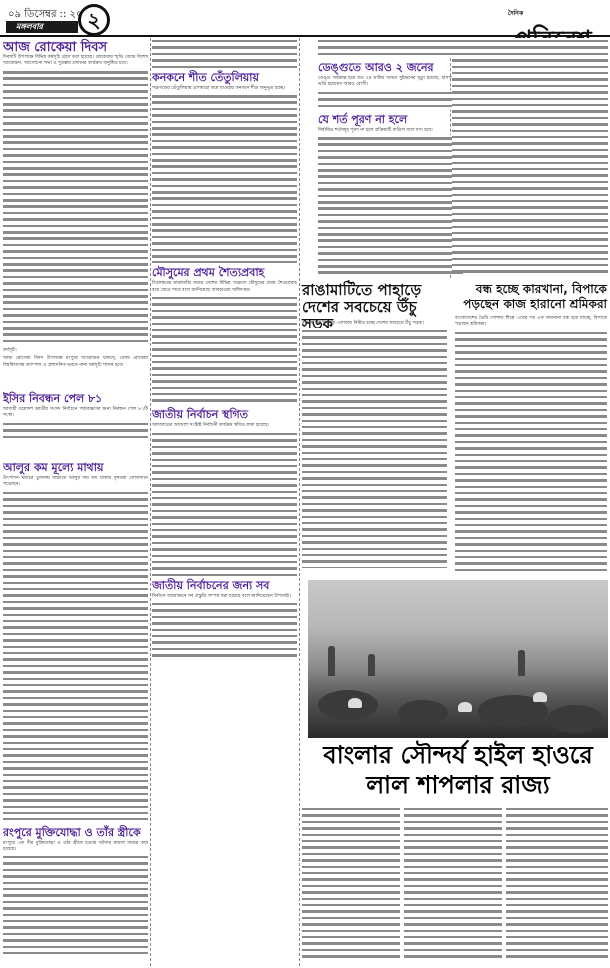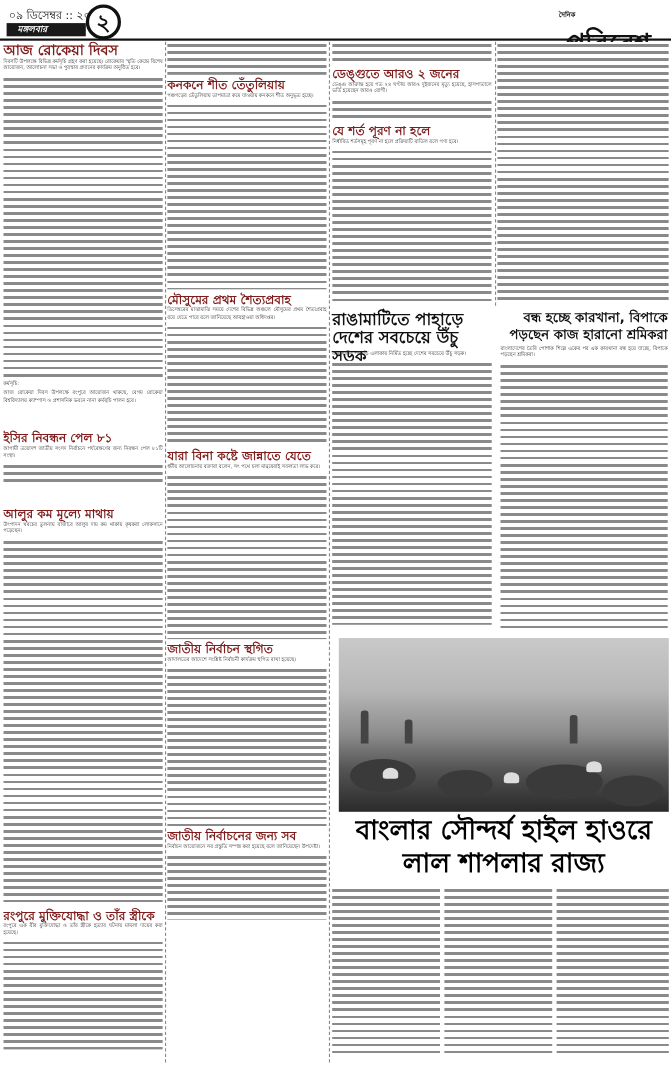--- a/index.html
+++ b/index.html
@@ -8,24 +8,24 @@
 .header{position:absolute;left:0;top:0;width:610px;height:52px}
 .date{position:absolute;left:8px;top:6px;font-size:10px;color:#111}
 .dayband{position:absolute;left:6px;top:21px;width:72px;height:12px;background:#1a1a1a;color:#fff;font-size:8px;font-style:italic;font-weight:bold;padding-left:10px;line-height:12px}
 .pagenum{position:absolute;left:78px;top:4px;width:32px;height:32px;border:3px solid #111;border-radius:50%;font-size:20px;font-weight:bold;text-align:center;line-height:26px;background:#fff}
 .logo-small{position:absolute;left:508px;top:8px;font-size:6px;font-weight:bold}
 .logo{position:absolute;left:515px;top:20px;font-size:26px;font-weight:bold;letter-spacing:-1px;font-family:"DejaVu Serif",serif}
 .rule{position:absolute;left:0;top:35px;width:610px;border-top:2px solid #111}
 .col{position:absolute;top:38px;overflow:hidden}
 .c1{left:3px;width:145px;height:928px}
 .c2{left:152px;width:145px;height:928px}
-.c3{left:302px;width:145px;height:240px}
+.c3{left:318px;width:145px;height:240px}
 .c4{left:452px;width:156px;height:240px}
 .vline{position:absolute;top:38px;width:0;border-left:1px dashed #888;height:928px}
-h2.hl{font-size:11px;font-weight:bold;line-height:13px;margin:2px 0 1px 0;color:#7f1d1d}
+h2.hl{font-size:11px;font-weight:bold;line-height:13px;margin:2px 0 1px 0;color:#4c1d95}
 h2.big{font-size:13px}
 p.body{font-size:4.6px;line-height:6.4px;color:#333;text-align:justify;margin-bottom:2px;height:auto}
 .filler{display:block;background:repeating-linear-gradient(#fff 0,#fff 2px,#8a8a8a 2px,#8a8a8a 4.5px,#fff 4.5px,#fff 6.4px);margin-bottom:3px}
 .midhead{position:absolute;left:302px;top:282px;width:148px;text-align:left;font-size:15px;font-weight:bold;line-height:17px}
 .righthead{position:absolute;left:455px;top:282px;width:152px;text-align:right;font-size:12px;font-weight:bold;line-height:15px}
 .midtext{position:absolute;left:302px;top:320px;width:145px;height:252px}
 .righttext{position:absolute;left:455px;top:315px;width:152px;height:257px}
 .photo{position:absolute;left:308px;top:580px;width:300px;height:158px;background:linear-gradient(180deg,#c9c9c9 0%,#b7b7b7 30%,#8d8d8d 55%,#555 75%,#2a2a2a 100%);overflow:hidden}
 .photo .tree{position:absolute;bottom:62px;height:30px;width:7px;background:#444;border-radius:3px 3px 0 0}
 .photo .leaf{position:absolute;border-radius:50%;background:#3a3a3a}
@@ -81,25 +81,20 @@
   <span class="filler" style="height:30px"></span>
   <div>
     <h2 class="hl">কনকনে শীত তেঁতুলিয়ায়</h2>
     <p class="body">পঞ্চগড়ের তেঁতুলিয়ায় তাপমাত্রা কমে যাওয়ায় কনকনে শীত অনুভূত হচ্ছে।</p>
     <span class="filler" style="height:170px"></span>
   </div>
   <div>
     <h2 class="hl">মৌসুমের প্রথম শৈত্যপ্রবাহ</h2>
     <p class="body">ডিসেম্বরের মাঝামাঝি সময়ে দেশের বিভিন্ন অঞ্চলে মৌসুমের প্রথম শৈত্যপ্রবাহ বয়ে যেতে পারে বলে জানিয়েছে আবহাওয়া অধিদপ্তর।</p>
     <span class="filler" style="height:110px"></span>
-  </div>
-  <div>
-    <h2 class="hl">যারা বিনা কষ্টে জান্নাতে যেতে</h2>
-    <p class="body">ধর্মীয় আলোচনায় বক্তারা বলেন, সৎ পথে চলা মানুষেরাই সফলতা লাভ করে।</p>
-    <span class="filler" style="height:150px"></span>
   </div>
   <div>
     <h2 class="hl">জাতীয় নির্বাচন স্থগিত</h2>
     <p class="body">আদালতের আদেশে সংশ্লিষ্ট নির্বাচনী কার্যক্রম স্থগিত রাখা হয়েছে।</p>
     <span class="filler" style="height:145px"></span>
   </div>
   <div>
     <h2 class="hl">জাতীয় নির্বাচনের জন্য সব</h2>
     <p class="body">নির্বাচন আয়োজনে সব প্রস্তুতি সম্পন্ন করা হয়েছে বলে জানিয়েছেন উপদেষ্টা।</p>
     <span class="filler" style="height:60px"></span>

